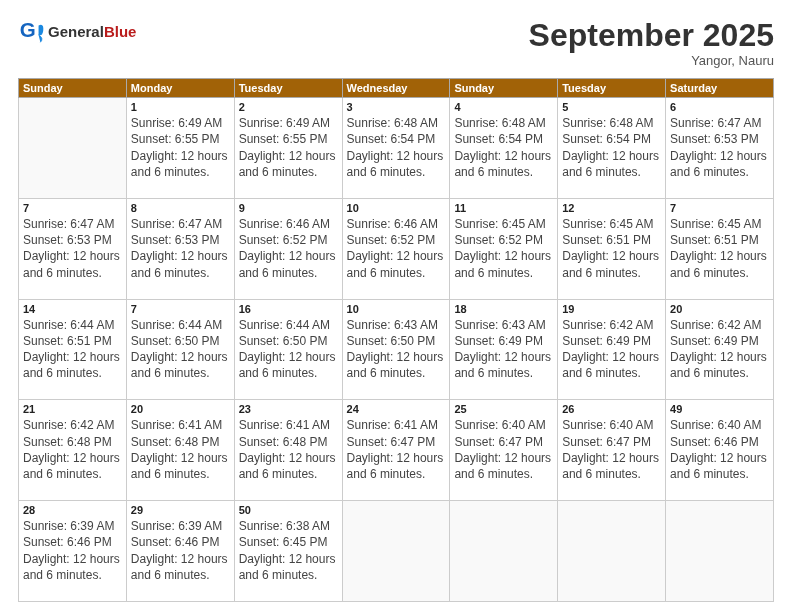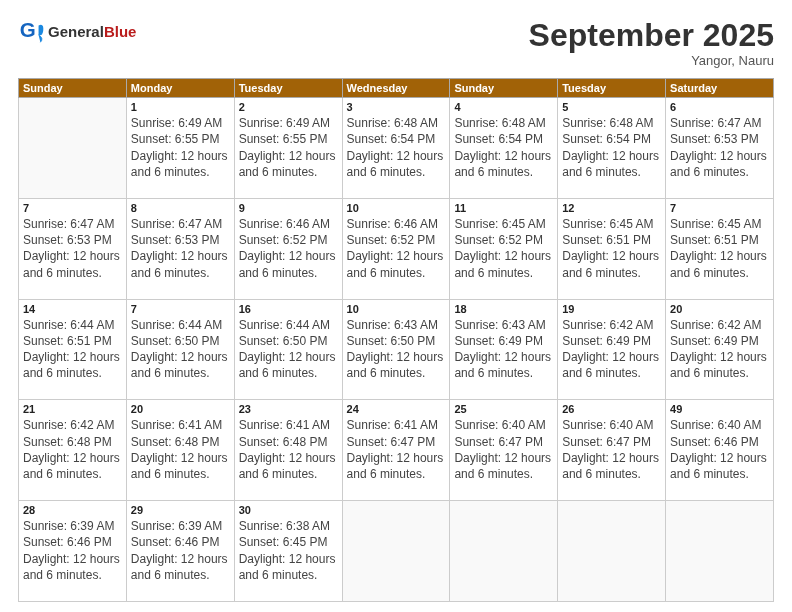--- a/index.html
+++ b/index.html
@@ -342,21 +342,21 @@
 and 6 minutes.</div>
           </td>
           <td>
             <span class="day-num">29</span>
             <div class="day-info" style="white-space: pre-wrap;">Sunrise: 6:39 AM
 Sunset: 6:46 PM
 Daylight: 12 hours
 and 6 minutes.</div>
           </td>
           <td>
-            <span class="day-num">30</span>
+            <span class="day-num">50</span>
             <div class="day-info" style="white-space: pre-wrap;">Sunrise: 6:38 AM
 Sunset: 6:45 PM
 Daylight: 12 hours
 and 6 minutes.</div>
           </td>
           <td class="empty-cell"></td>
           <td class="empty-cell"></td>
           <td class="empty-cell"></td>
           <td class="empty-cell"></td>
         </tr>

